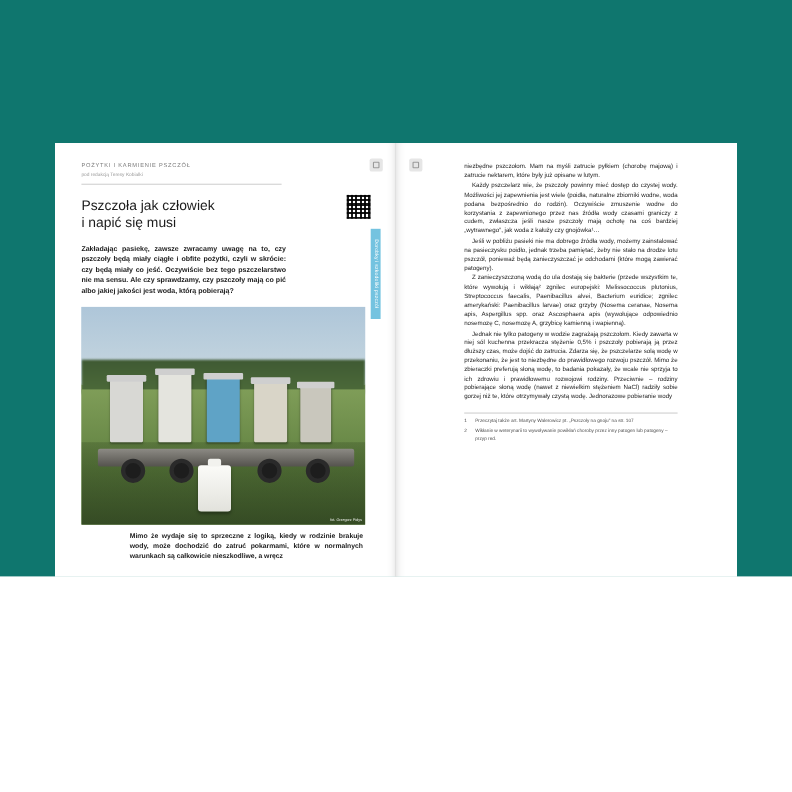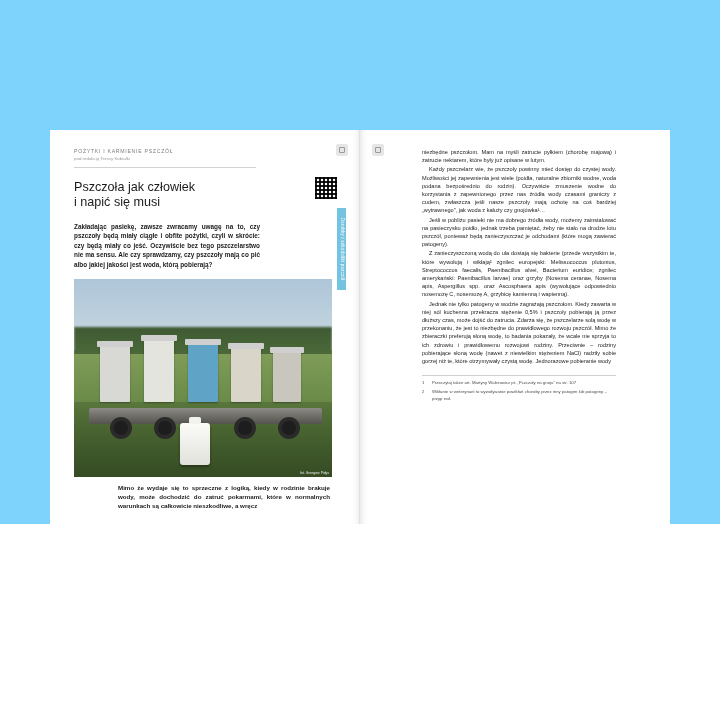--- a/index.html
+++ b/index.html
@@ -7,21 +7,21 @@
     padding: 0;
     width: 720px;
     height: 720px;
     background: #ffffff;
     font-family: "Liberation Sans", sans-serif;
   }
   .page-wrap {
     position: relative;
     width: 720px;
     height: 524px;
-    background: #7dd3fc;
+    background: #0f766e;
     overflow: hidden;
   }
   .spread {
     position: absolute;
     left: 50px;
     top: 130px;
     width: 620px;
     height: 460px;
     display: flex;
     background: #ffffff;

